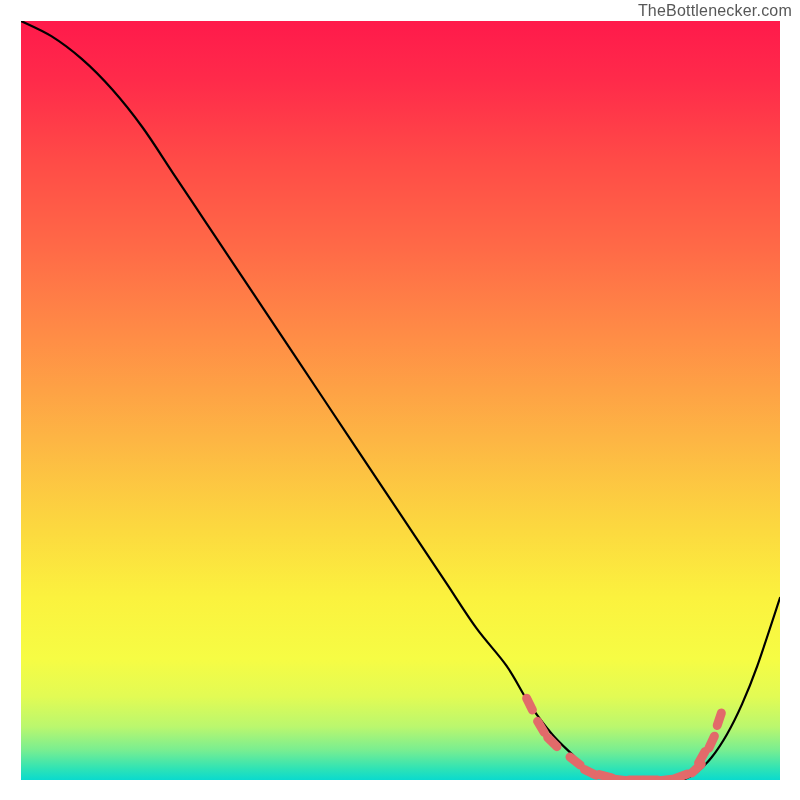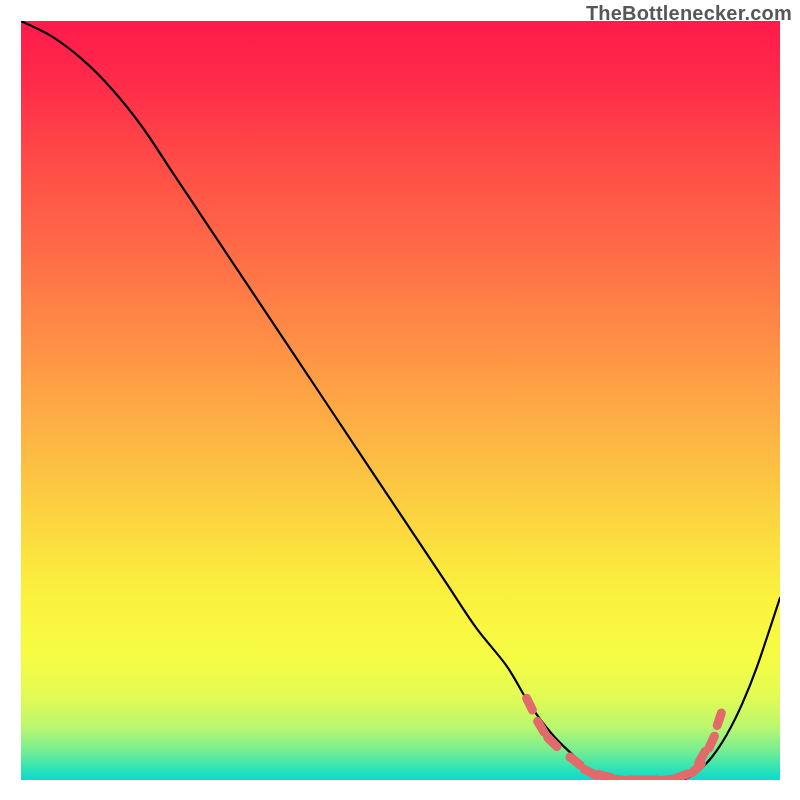--- a/index.html
+++ b/index.html
@@ -8,22 +8,22 @@
     width: 800px;
     height: 800px;
     overflow: hidden;
     font-family: Arial, Helvetica, sans-serif;
     background: #ffffff;
   }
   .watermark {
     position: absolute;
     top: 2px;
     right: 8px;
-    font-size: 20px;
-    font-weight: bold;
+    font-size: 16px;
+    font-weight: normal;
     color: #575757;
     letter-spacing: 0.2px;
     z-index: 10;
   }
   .plot-area {
     position: absolute;
     left: 21px;
     top: 21px;
     width: 759px;
     height: 759px;

